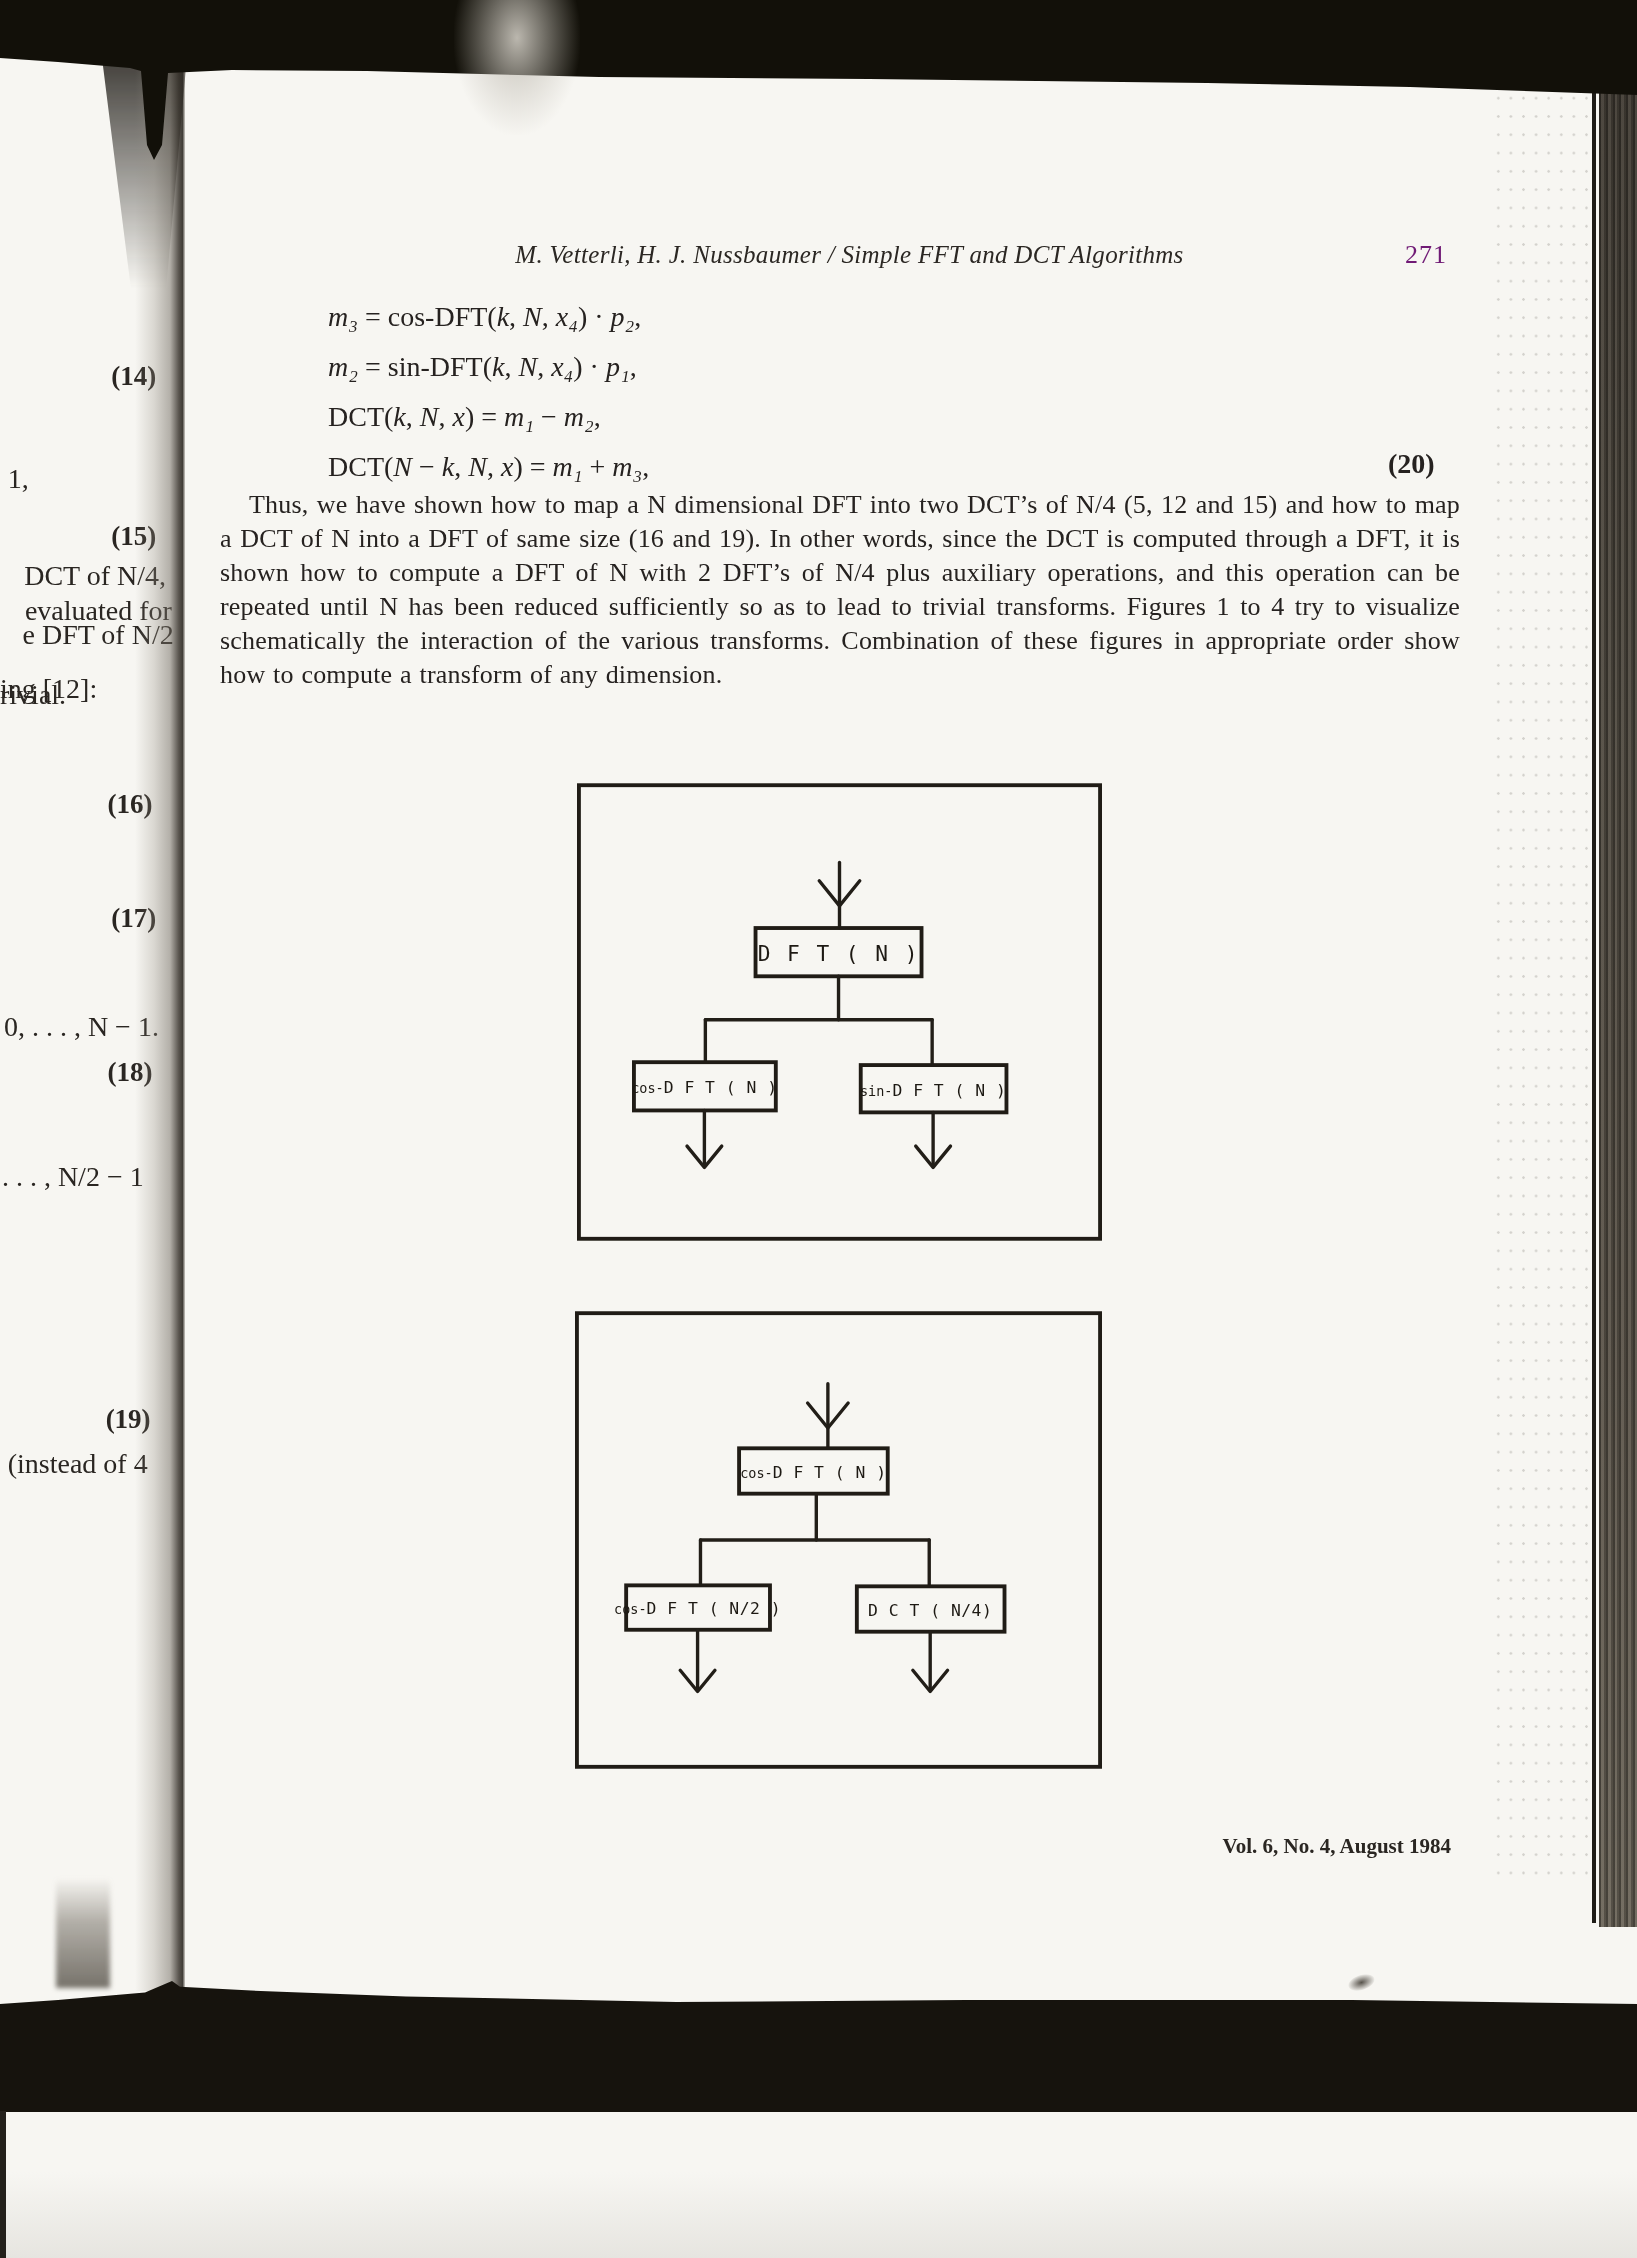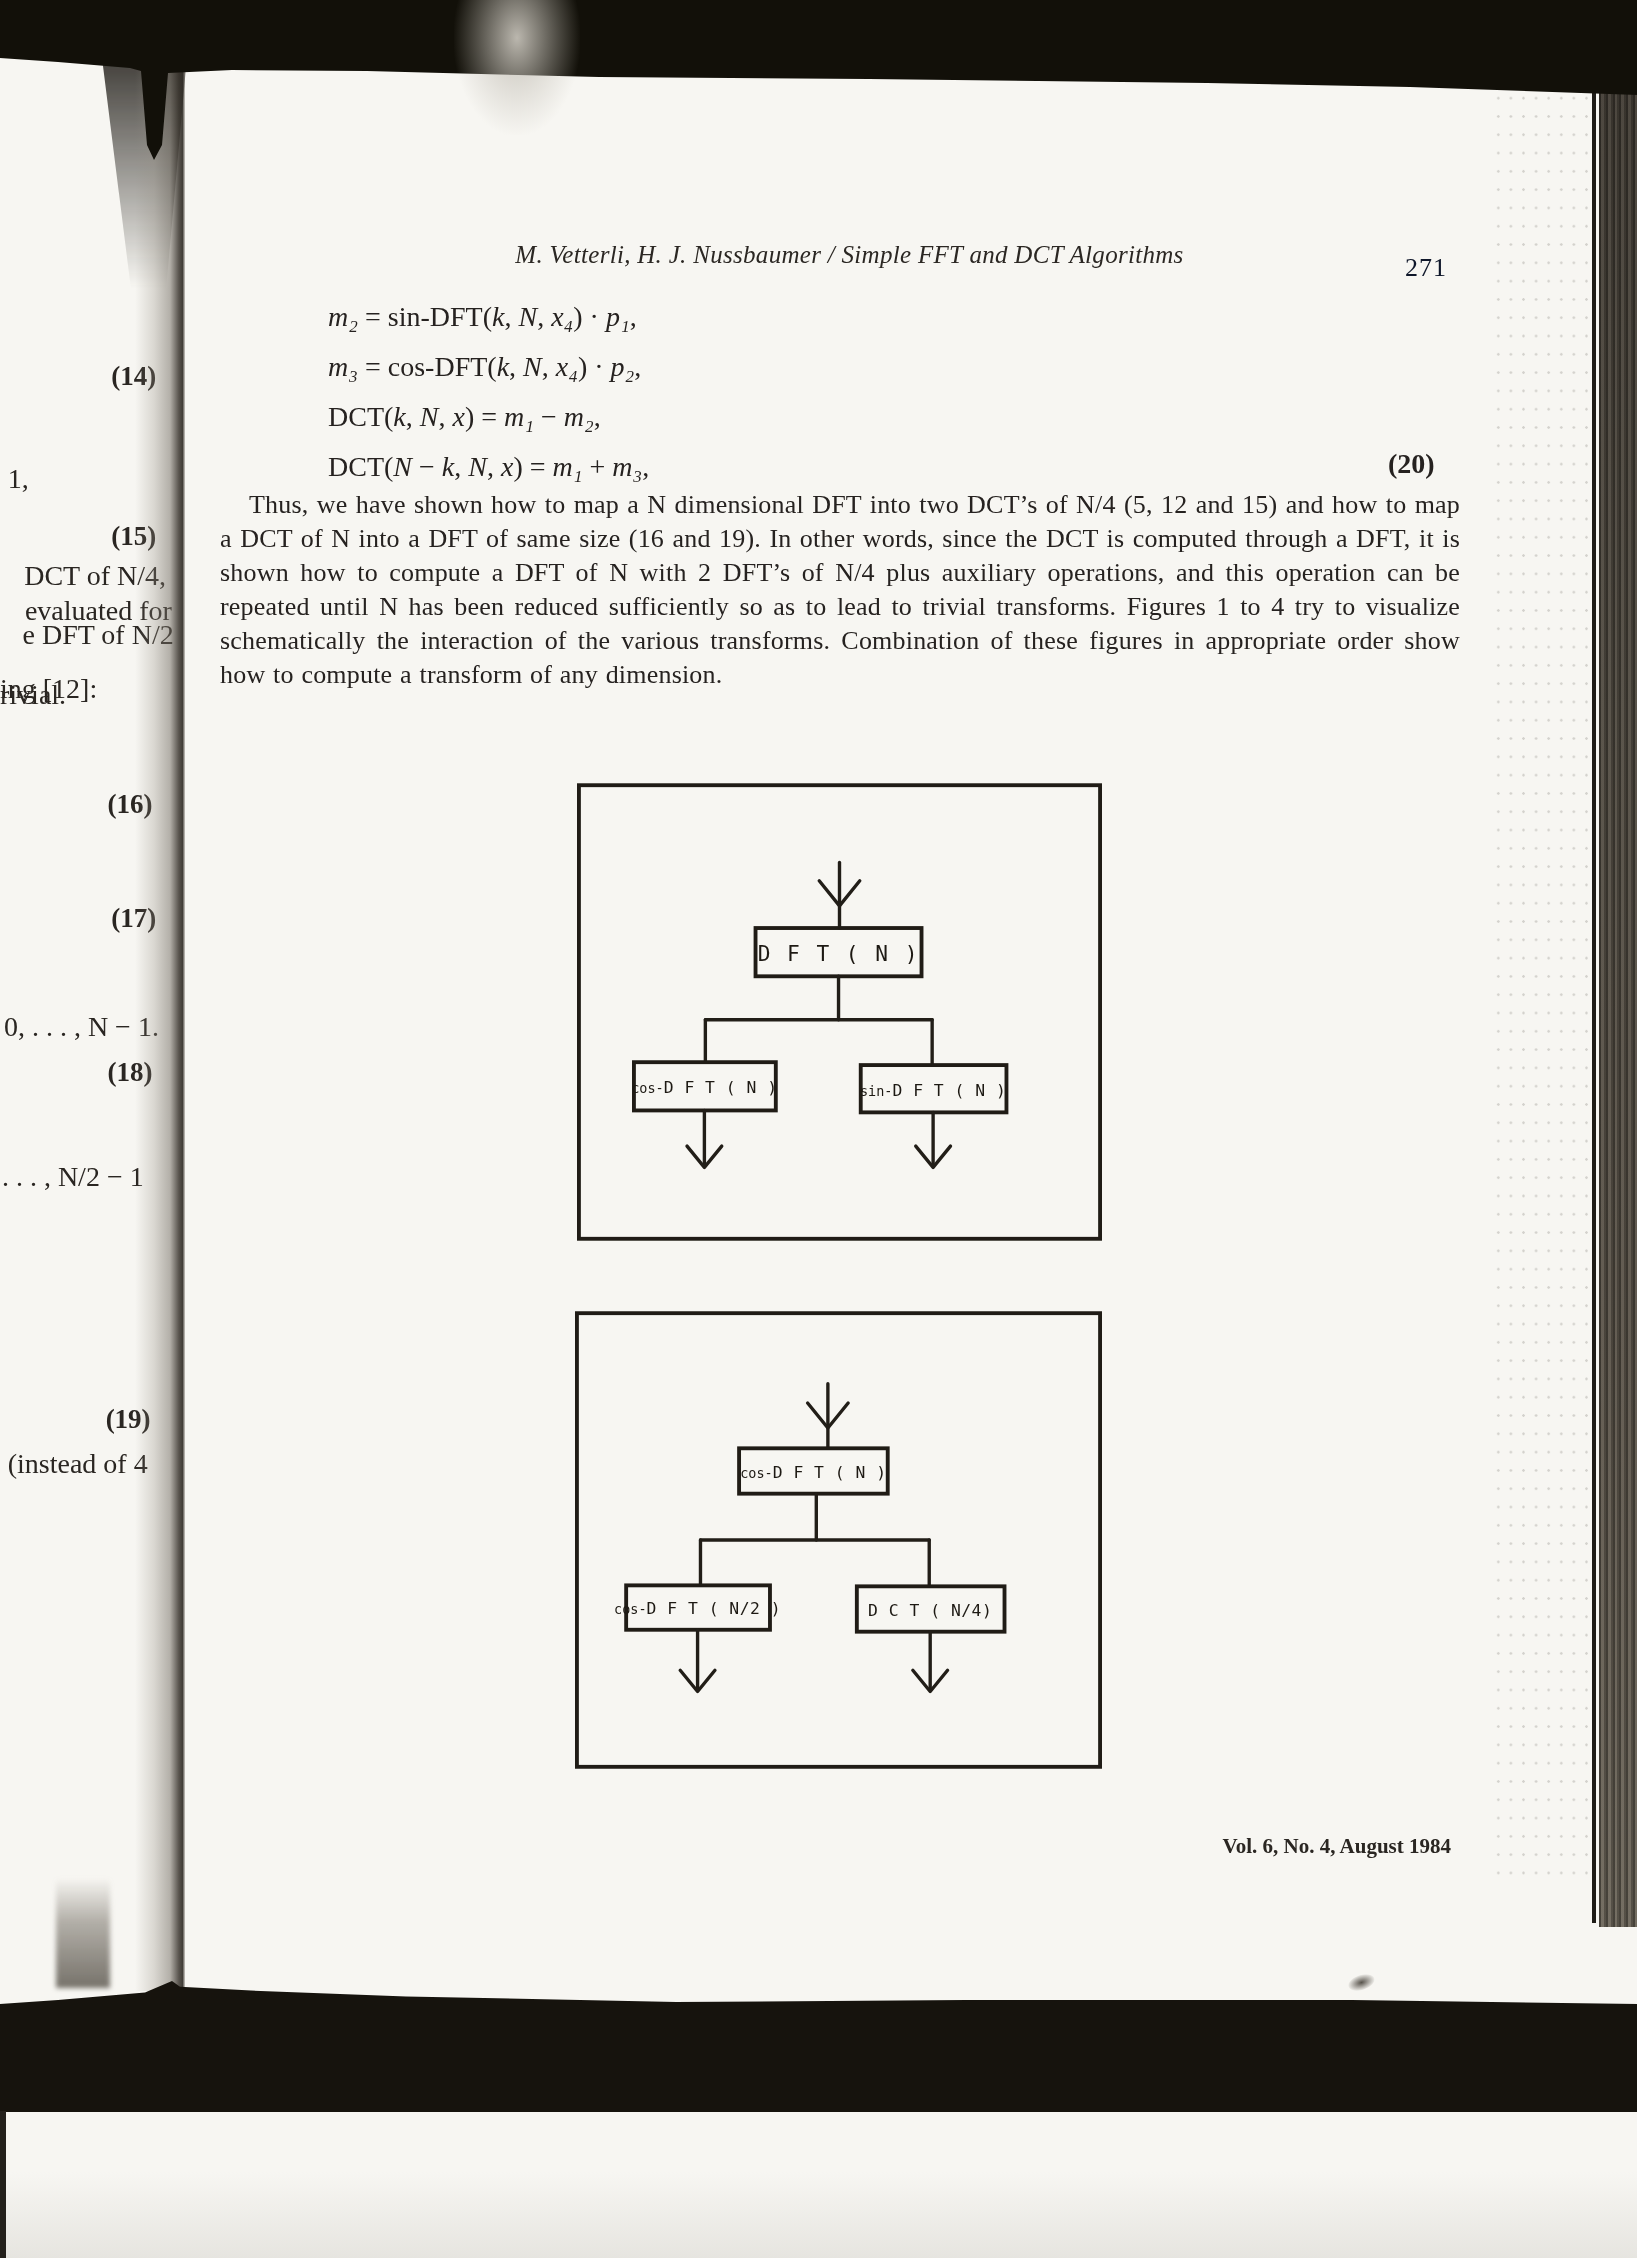--- a/index.html
+++ b/index.html
@@ -37,21 +37,21 @@
 
   
   .margin-col{position:absolute;left:0;top:0;width:166px;height:2258px;z-index:2;}
   .mfrag{position:absolute;white-space:nowrap;color:#2a2622;}
   .mfrag.frag{font-size:28px;}
   .mfrag.eqnum{font-size:27px;font-weight:bold;}
 
   
   .running-head{position:absolute;left:386px;top:241px;width:927px;text-align:center;
     font-style:italic;font-size:25px;letter-spacing:0.3px;color:#2b2723;z-index:2;}
-  .page-number{position:absolute;left:1405px;top:253px;font-size:26px;letter-spacing:1px;color:#0f172a;z-index:2;}
+  .page-number{position:absolute;left:1405px;top:240px;font-size:26px;letter-spacing:1px;color:#701a75;z-index:2;}
 
   .equations{position:absolute;left:328px;top:301px;z-index:2;}
   .eq-line{height:50px;font-size:28px;white-space:nowrap;color:#262220;}
   .seg-v{font-style:italic;}
   .seg-r{font-style:normal;}
   .eq-number{position:absolute;left:1388px;top:448px;font-size:28px;color:#262220;z-index:2;font-weight:bold;}
 
   .bodytext{position:absolute;left:220px;top:488px;width:1240px;z-index:2;
     font-size:26px;line-height:34px;text-align:justify;letter-spacing:0.2px;word-spacing:1px;color:#262220;}
   .bodytext p{margin:0;}
@@ -107,22 +107,22 @@
       <div class="mfrag eqnum" style="top: 1057px; right: 13.5px;">(18)</div>
       <div class="mfrag frag" style="top: 1161px; left: 1.9px;">. . . , N/2 − 1</div>
       <div class="mfrag eqnum" style="top: 1404px; right: 15.4px;">(19)</div>
       <div class="mfrag frag" style="top: 1448px; left: 7.7px;">(instead of 4</div>
     </div>
 
   <div class="running-head">M. Vetterli, H. J. Nussbaumer / Simple FFT and DCT Algorithms</div>
   <div class="page-number">271</div>
 
   <div class="equations" id="equation-lines">
+      <div class="eq-line"><span class="seg-v">m₃</span><span class="seg-r"> = </span><span class="seg-r">cos-DFT(</span><span class="seg-v">k</span><span class="seg-r">, </span><span class="seg-v">N</span><span class="seg-r">, </span><span class="seg-v">x₄</span><span class="seg-r">) · </span><span class="seg-v">p₂</span><span class="seg-r">,</span></div>
       <div class="eq-line"><span class="seg-v">m₂</span><span class="seg-r"> = </span><span class="seg-r">sin-DFT(</span><span class="seg-v">k</span><span class="seg-r">, </span><span class="seg-v">N</span><span class="seg-r">, </span><span class="seg-v">x₄</span><span class="seg-r">) · </span><span class="seg-v">p₁</span><span class="seg-r">,</span></div>
-      <div class="eq-line"><span class="seg-v">m₃</span><span class="seg-r"> = </span><span class="seg-r">cos-DFT(</span><span class="seg-v">k</span><span class="seg-r">, </span><span class="seg-v">N</span><span class="seg-r">, </span><span class="seg-v">x₄</span><span class="seg-r">) · </span><span class="seg-v">p₂</span><span class="seg-r">,</span></div>
       <div class="eq-line"><span class="seg-r">DCT(</span><span class="seg-v">k</span><span class="seg-r">, </span><span class="seg-v">N</span><span class="seg-r">, </span><span class="seg-v">x</span><span class="seg-r">) = </span><span class="seg-v">m₁</span><span class="seg-r"> − </span><span class="seg-v">m₂</span><span class="seg-r">,</span></div>
       <div class="eq-line"><span class="seg-r">DCT(</span><span class="seg-v">N</span><span class="seg-r"> − </span><span class="seg-v">k</span><span class="seg-r">, </span><span class="seg-v">N</span><span class="seg-r">, </span><span class="seg-v">x</span><span class="seg-r">) = </span><span class="seg-v">m₁</span><span class="seg-r"> + </span><span class="seg-v">m₃</span><span class="seg-r">,</span></div>
     </div>
   <div class="eq-number">(20)</div>
 
   <div class="bodytext">
     <p class="p2">Thus, we have shown how to map a N dimensional DFT into two DCT’s of N/4 (5, 12 and 15) and how to map a DCT of N into a DFT of same size (16 and 19). In other words, since the DCT is computed through a DFT, it is shown how to compute a DFT of N with 2 DFT’s of N/4 plus auxiliary operations, and this operation can be repeated until N has been reduced sufficiently so as to lead to trivial transforms. Figures 1 to 4 try to visualize schematically the interaction of the various transforms. Combination of these figures in appropriate order show how to compute a transform of any dimension.</p>
   </div>
 
   <svg class="fig fig1" viewBox="0 0 544 474">

